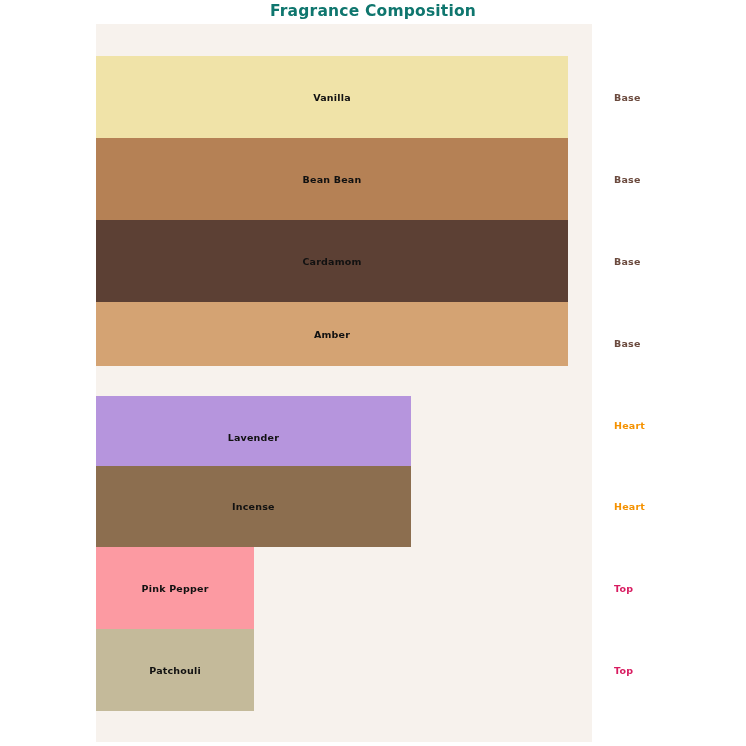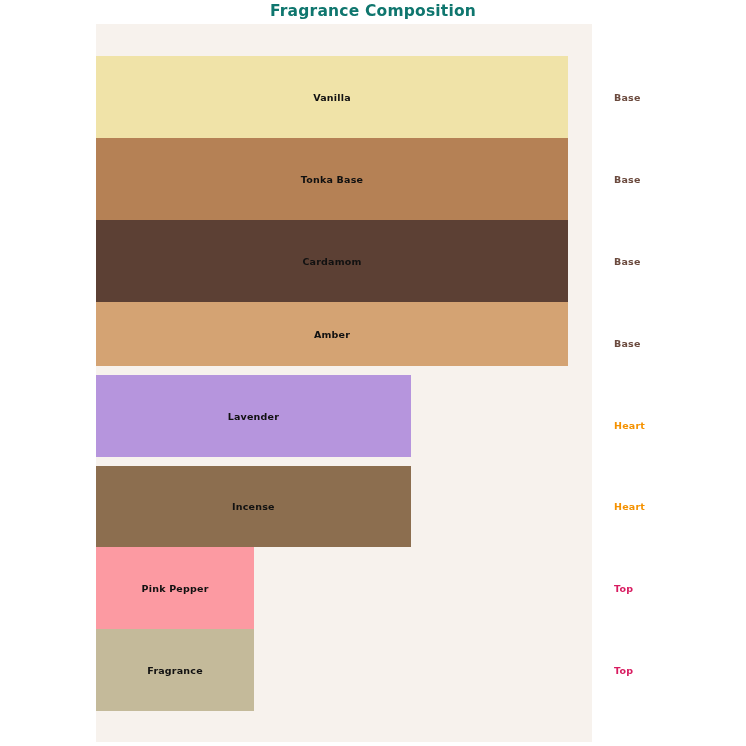--- a/index.html
+++ b/index.html
@@ -105,45 +105,45 @@
   <div id="chart-title">Fragrance Composition</div>
 
   <div id="plot-area">
     <div id="bars-layer">
         <div class="bar-row" style="top: 32px; height: 81.9px;">
           <div class="bar" style="width: 472px; background: rgb(240, 227, 168);"></div>
           <div class="bar-label" style="left: 0px; width: 472px;">Vanilla</div>
         </div>
         <div class="bar-row" style="top: 113.9px; height: 81.9px;">
           <div class="bar" style="width: 472px; background: rgb(181, 129, 85);"></div>
-          <div class="bar-label" style="left: 0px; width: 472px;">Tonka Base</div>
+          <div class="bar-label" style="left: 0px; width: 472px;">Bean Bean</div>
         </div>
         <div class="bar-row" style="top: 195.8px; height: 81.9px;">
           <div class="bar" style="width: 472px; background: rgb(92, 64, 52);"></div>
           <div class="bar-label" style="left: 0px; width: 472px;">Cardamom</div>
         </div>
         <div class="bar-row" style="top: 277.7px; height: 64px;">
           <div class="bar" style="width: 472px; background: rgb(212, 163, 115);"></div>
           <div class="bar-label" style="left: 0px; width: 472px;">Amber</div>
         </div>
-        <div class="bar-row" style="top: 351px; height: 81.9px;">
+        <div class="bar-row" style="top: 372px; height: 81.9px;">
           <div class="bar" style="width: 314.824px; background: rgb(182, 149, 221);"></div>
           <div class="bar-label" style="left: 0px; width: 314.824px;">Lavender</div>
         </div>
         <div class="bar-row" style="top: 523.4px; height: 81.9px;">
           <div class="bar" style="width: 158.12px; background: rgb(252, 154, 162);"></div>
           <div class="bar-label" style="left: 0px; width: 158.12px;">Pink Pepper</div>
         </div>
         <div class="bar-row" style="top: 441.5px; height: 81.9px;">
           <div class="bar" style="width: 314.824px; background: rgb(140, 110, 79);"></div>
           <div class="bar-label" style="left: 0px; width: 314.824px;">Incense</div>
         </div>
         <div class="bar-row" style="top: 605.3px; height: 81.9px;">
           <div class="bar" style="width: 158.12px; background: rgb(196, 186, 154);"></div>
-          <div class="bar-label" style="left: 0px; width: 158.12px;">Fragrance</div>
+          <div class="bar-label" style="left: 0px; width: 158.12px;">Patchouli</div>
         </div>
       </div>
   </div>
 
   <div id="notes-layer">
       <div class="note" style="top: 72.95px; color: rgb(107, 74, 62);">Base</div>
       <div class="note" style="top: 154.85px; color: rgb(107, 74, 62);">Base</div>
       <div class="note" style="top: 236.75px; color: rgb(107, 74, 62);">Base</div>
       <div class="note" style="top: 318.65px; color: rgb(107, 74, 62);">Base</div>
       <div class="note" style="top: 400.55px; color: rgb(245, 146, 0);">Heart</div>

